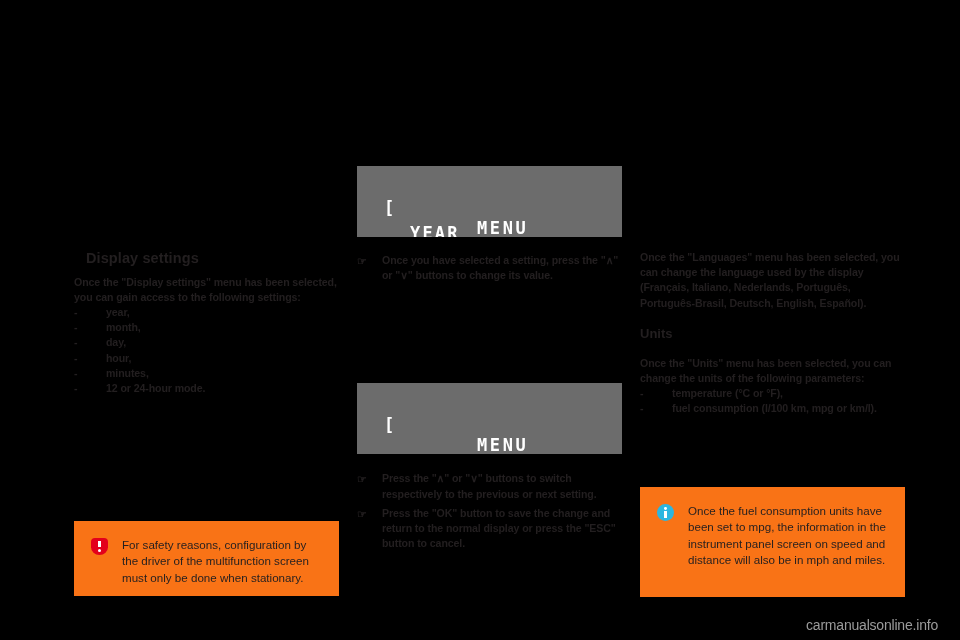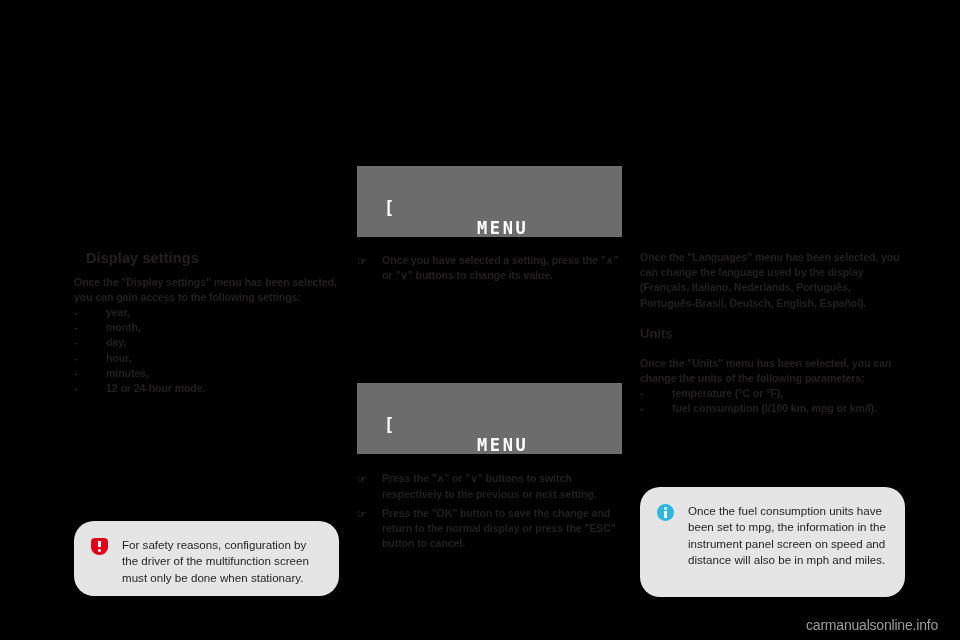--- a/index.html
+++ b/index.html
@@ -141,26 +141,25 @@
   .lcd-val-right { position: absolute; right: 22px; letter-spacing: 2.2px; }
 
   .lcd-gap { height: 96px; }
 
   .mid-note { margin-top: 16px; }
   .mid-note-2 { margin-top: 17px; }
 
   
   .callout {
     position: absolute;
-    background: #e5e5e5;
+    background: #f97316;
     box-sizing: border-box;
     padding: 16px 18px 16px 17px;
     display: flex;
     align-items: flex-start;
-    border-radius: 20px;
   }
   .callout-warning {
     left: 74px;
     top: 521px;
     width: 265px;
     height: 75px;
   }
   .callout-info {
     left: 640px;
     top: 487px;
@@ -290,20 +289,23 @@
     <span class="callout-text">For safety reasons, configuration by the driver of the multifunction screen must only be done when stationary.</span>
   </div>
 
   <div class="col col-mid">
 
     <div class="lcd">
       <div class="lcd-row lcd-row-1">
         <span class="lcd-bracket-l">[</span>
         <span class="lcd-title">MENU</span>
         
+      </div>
+      <div class="lcd-row lcd-row-2">
+        <span class="lcd-val-left">YEAR</span>
       </div>
     </div>
 
     <div class="mid-note">
       <ul class="hand-list">
         <li>
           <span class="hand">☞</span>
           <span>Once you have selected a setting, press the "∧" or "∨" buttons to change its value.</span>
         </li>
       </ul>

